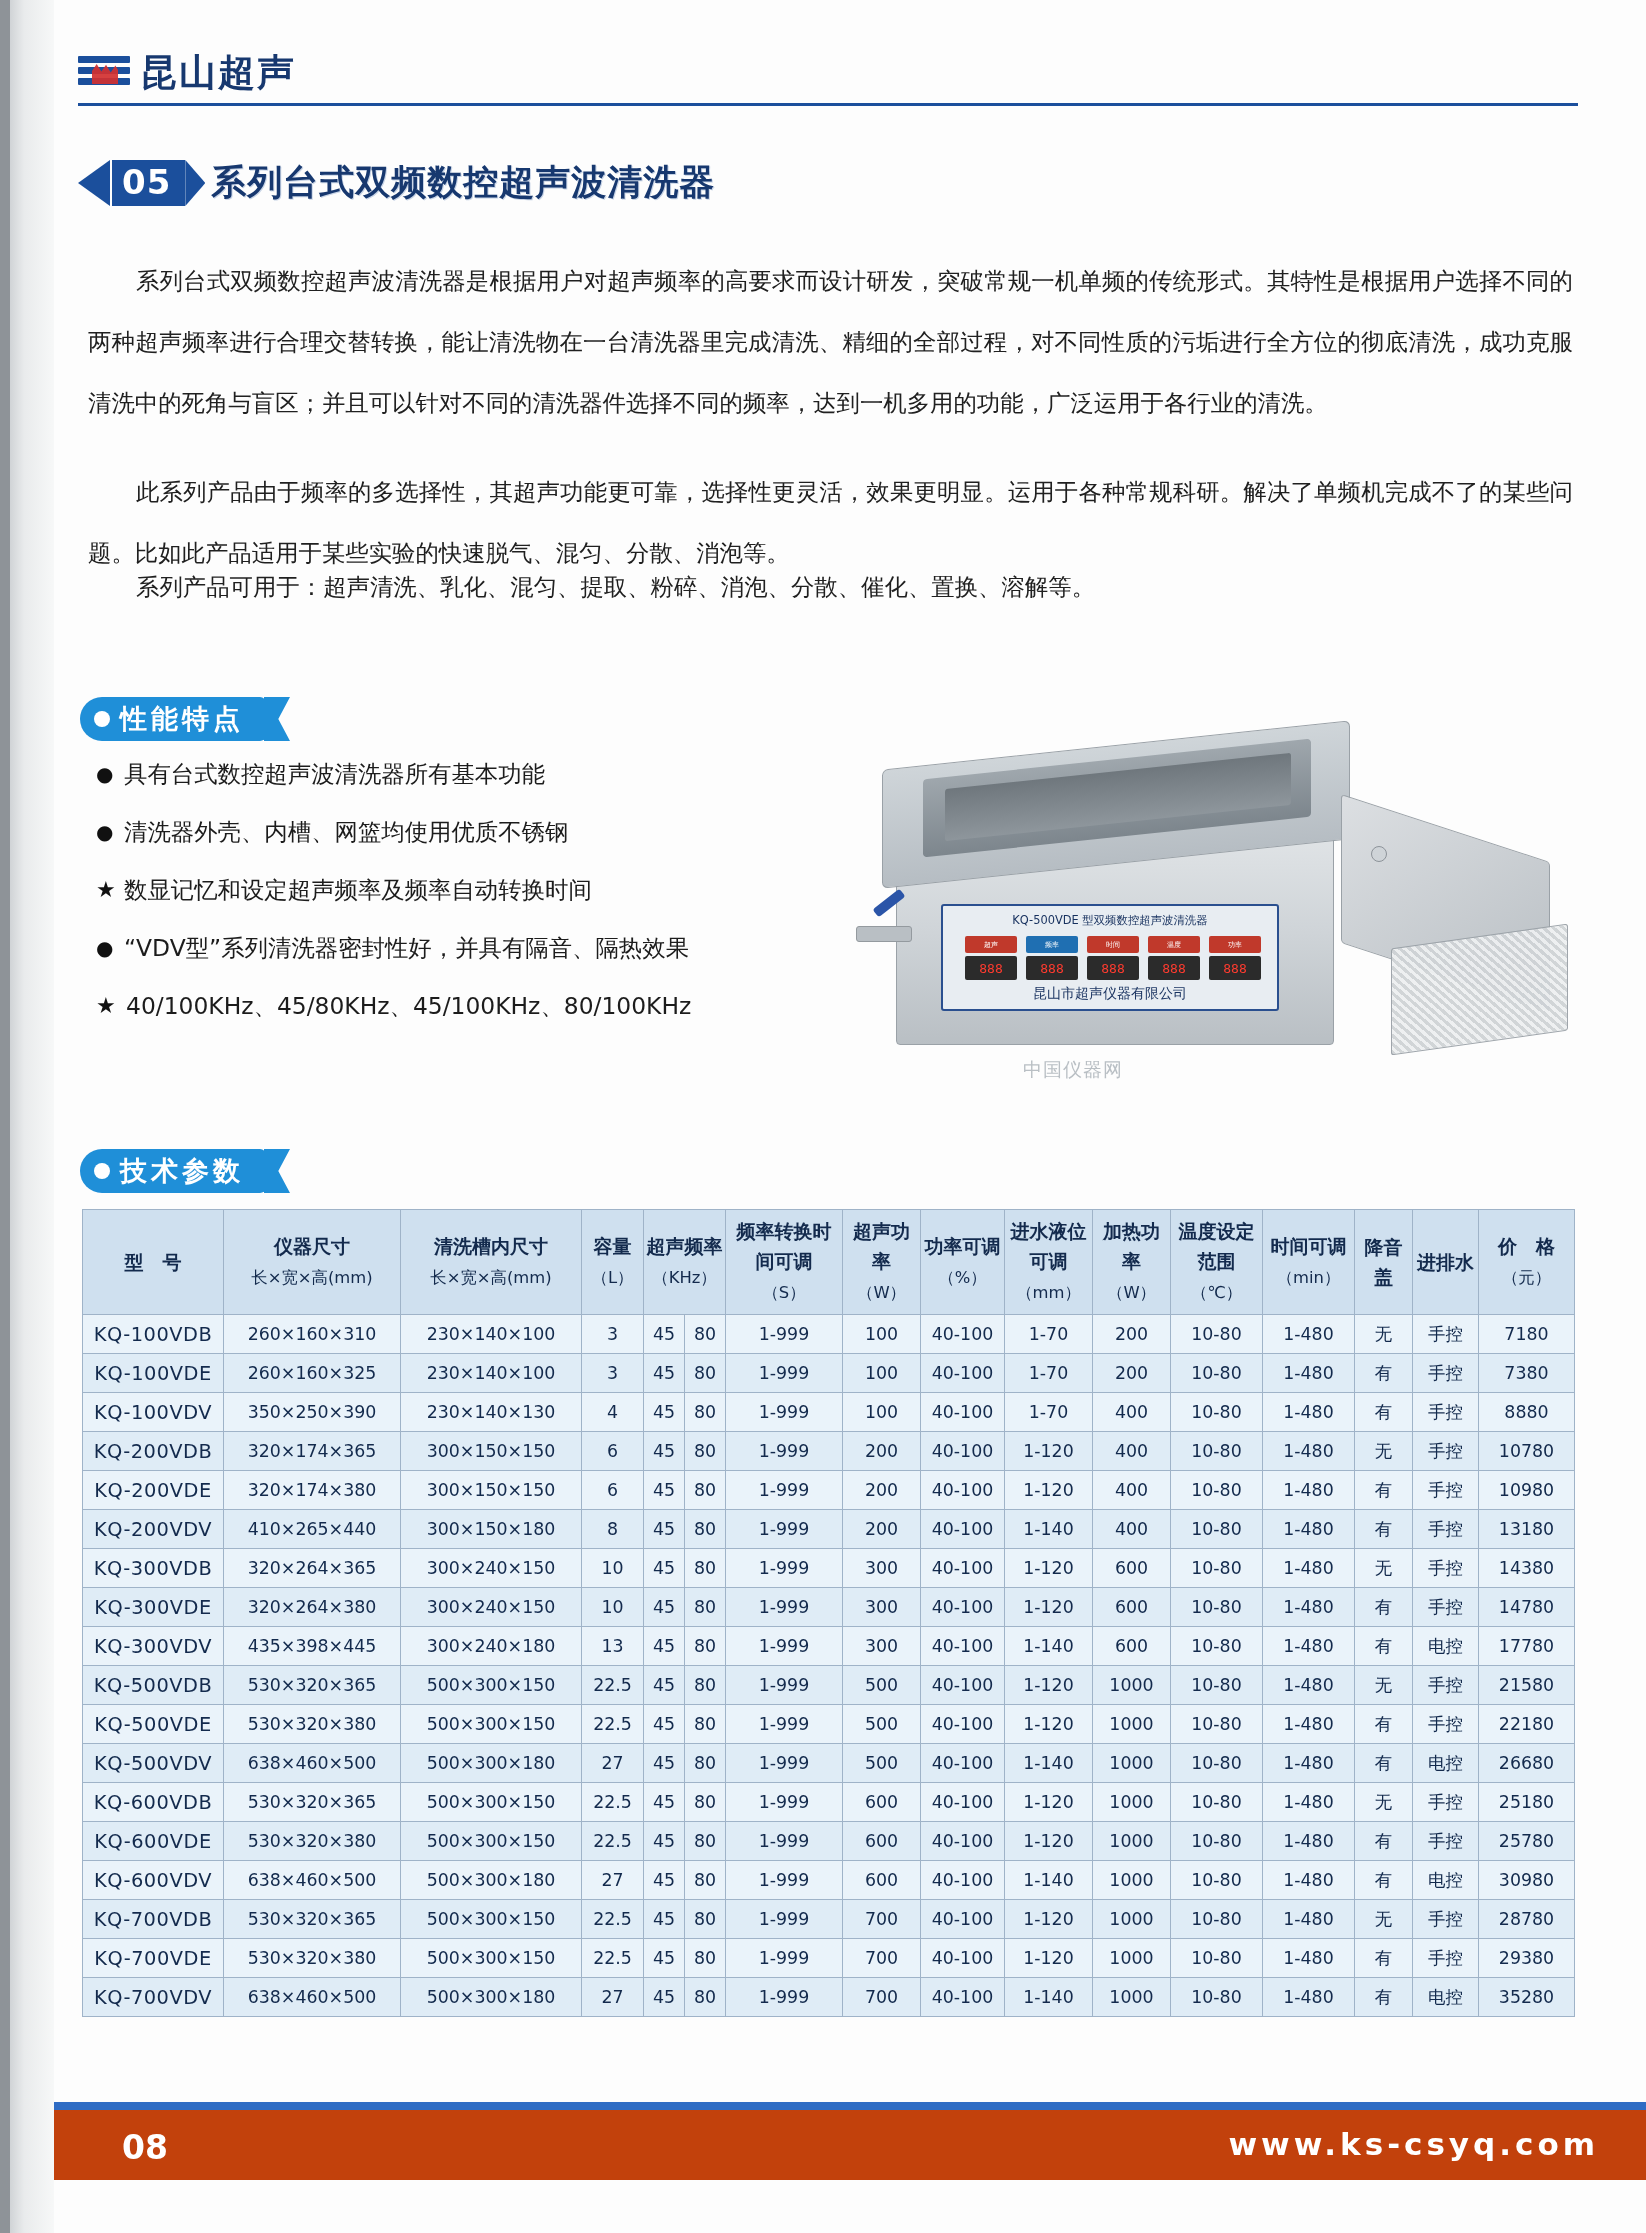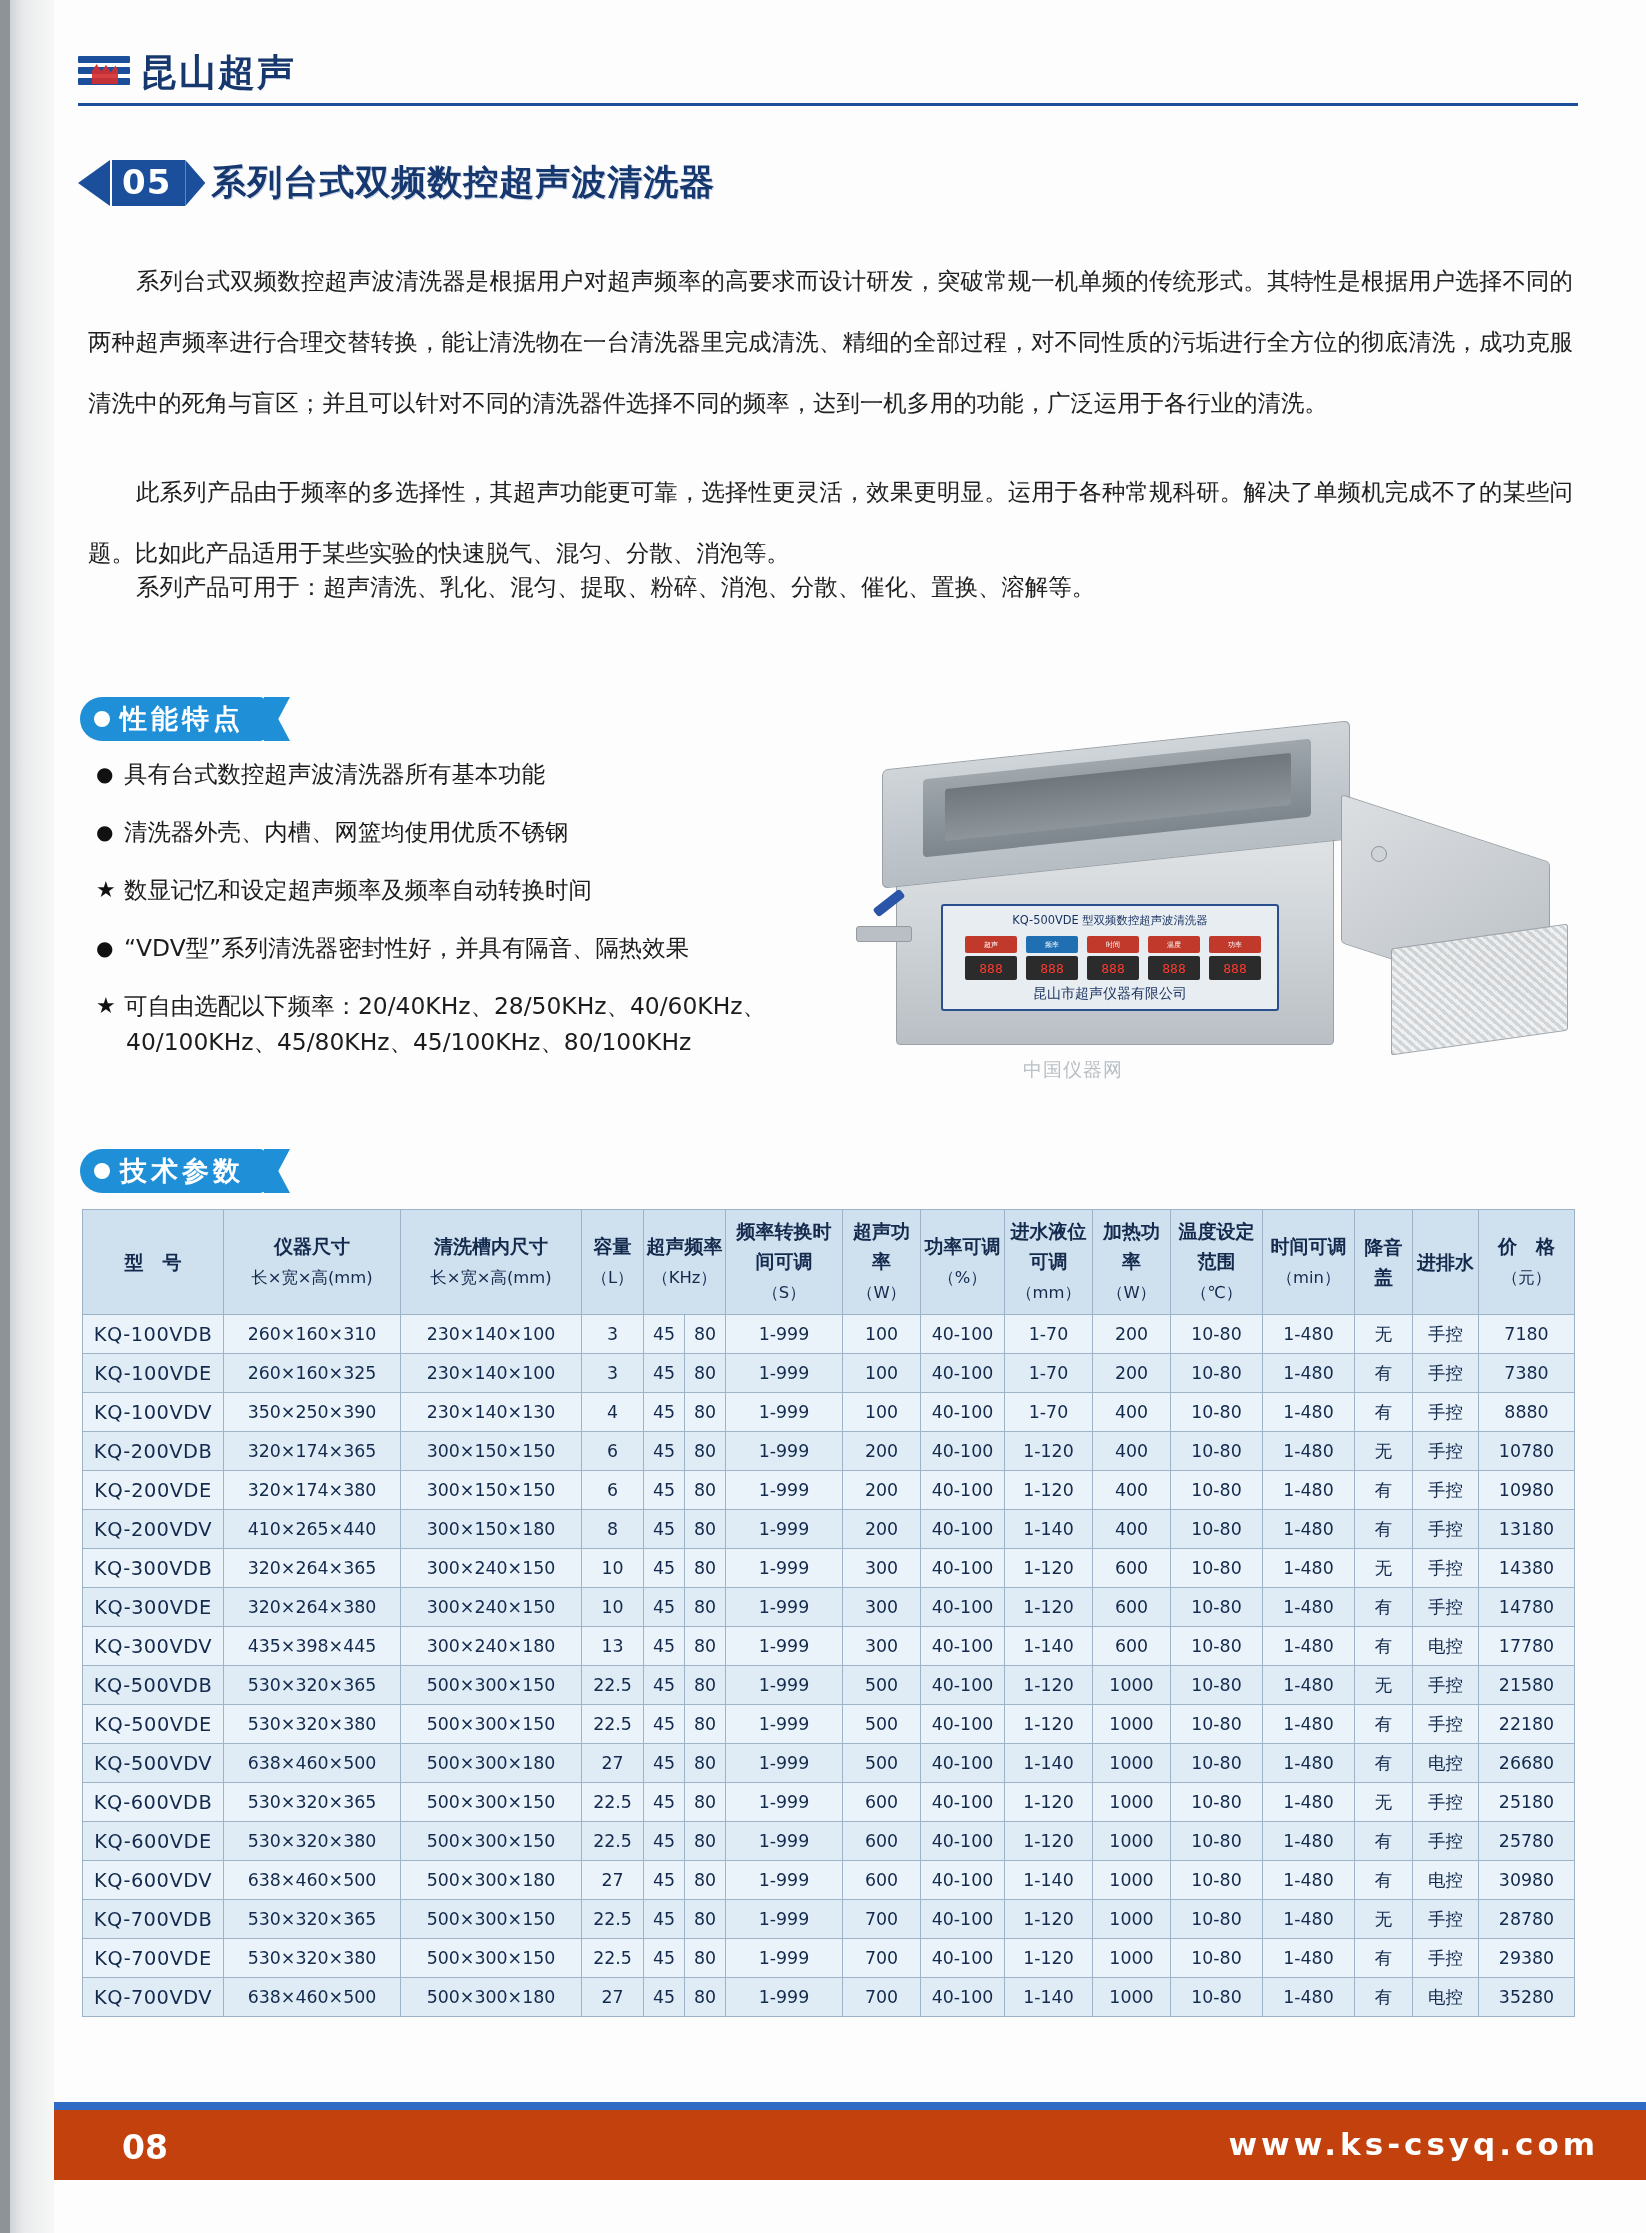--- a/index.html
+++ b/index.html
@@ -294,21 +294,20 @@
       <span class="mk star">★</span>
       <span class="ftxt">数显记忆和设定超声频率及频率自动转换时间</span>
     </div>
     <div class="feat">
       <span class="mk">●</span>
       <span class="ftxt">“VDV型”系列清洗器密封性好，并具有隔音、隔热效果</span>
     </div>
     <div class="feat">
       <span class="mk star">★</span>
       <span class="ftxt">
-        <span>可自由选配以下频率：20/40KHz、28/50KHz、40/60KHz、</span>
         <span class="l2">40/100KHz、45/80KHz、45/100KHz、80/100KHz</span>
       </span>
     </div>
   </div>
 
   <div class="photo">
     <div class="tank"></div>
     <div class="tank-top"></div>
     <div class="tank-inner"></div>
     <div class="tank-inner2"></div>

